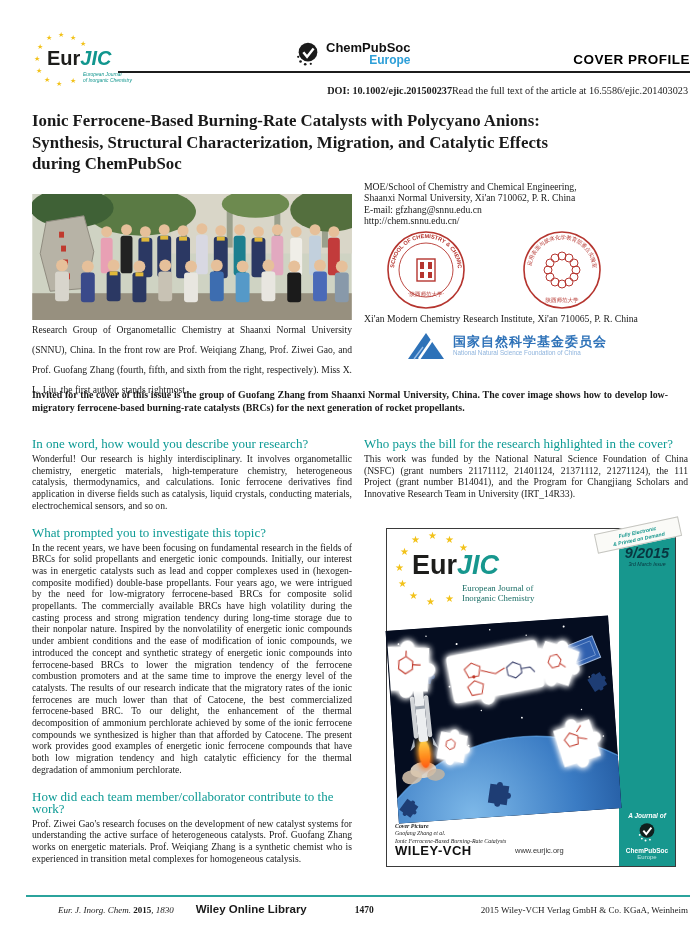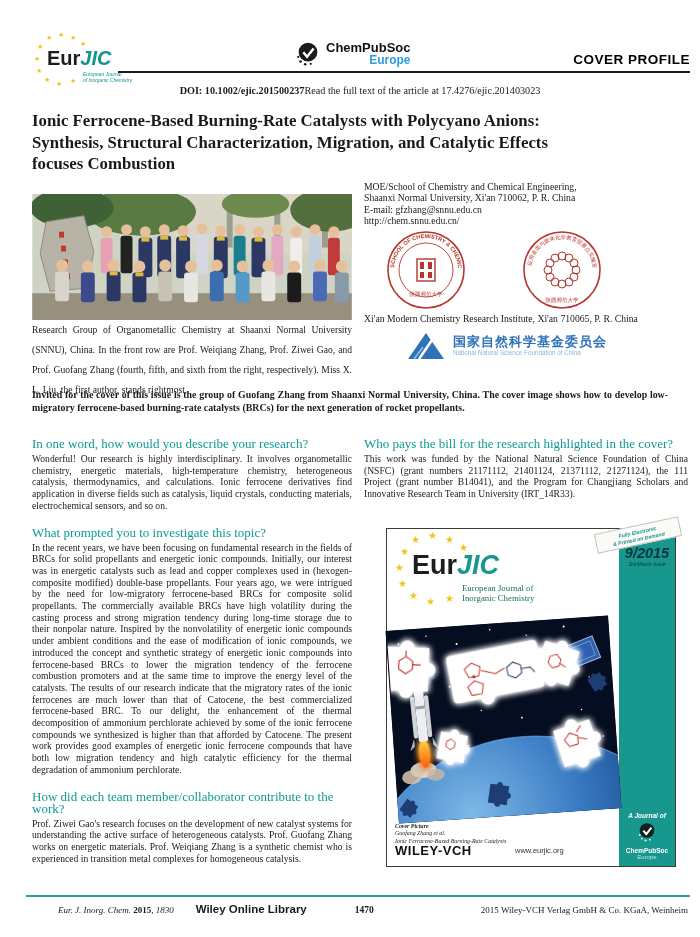--- a/index.html
+++ b/index.html
@@ -11,21 +11,21 @@
   .ej-word{position:absolute;left:13px;top:13px;font-family:"Liberation Sans",sans-serif;font-size:20px;font-weight:bold;white-space:nowrap;}
   .ej-word .eur{color:#1d1d1b;}
   .ej-word .jic{color:#11968e;font-style:italic;}
   .ej-sub{position:absolute;left:49px;top:38px;font-size:4.9px;line-height:5.6px;color:#11968e;font-style:italic;font-family:"Liberation Sans",sans-serif;}
   .cps{position:absolute;left:290px;top:40px;display:flex;align-items:center;gap:4px;background:#fff;padding:0 4px;z-index:2;}
   .cps-txt{font-family:"Liberation Sans",sans-serif;line-height:12px;text-align:left;}
   .cps-name{font-size:13px;font-weight:bold;color:#111;}
   .cps-eur{font-size:12px;font-weight:bold;color:#2d9fd8;text-align:right;}
   .banner{position:absolute;right:10px;top:52px;font-family:"Liberation Sans",sans-serif;font-weight:bold;font-size:13.5px;letter-spacing:.5px;color:#000000;}
   .hrule{position:absolute;left:118px;right:10px;top:71px;height:2px;background:#1c1c1c;}
-  .doi-row{position:absolute;left:32px;right:12px;top:85px;display:flex;justify-content:center;font-size:10.2px;}
+  .doi-row{position:absolute;left:32px;right:12px;top:85px;display:flex;justify-content:flex-end;font-size:10.2px;}
   .doi{font-weight:bold;}
   
   .title{position:absolute;left:32px;right:14px;top:110px;font-size:16.8px;font-weight:bold;line-height:21.5px;}
   
   .topcols{position:absolute;left:32px;right:12px;top:194px;display:flex;gap:12px;}
   .lcol{width:320px;flex:none;}
   .rcol{width:324px;flex:none;margin-top:-13px;}
   .photo{width:320px;height:126px;display:block;}
   .caption{font-size:9.6px;line-height:20px;text-align:justify;}
   .aff{font-size:9.7px;line-height:11.4px;}
@@ -108,27 +108,27 @@
     <div class="cps-name">ChemPubSoc</div>
     <div class="cps-eur">Europe</div>
   </div>
 </div>
 
 <div class="banner">COVER PROFILE</div>
 <div class="hrule"></div>
 
 <div class="doi-row">
   <span class="doi">DOI: 10.1002/ejic.201500237</span>
-  <span>Read the full text of the article at 17.4276/ejic.201403023</span>
+  <span>Read the full text of the article at 16.5586/ejic.201403023</span>
 </div>
 
 <div class="title">
   <div>Ionic Ferrocene-Based Burning-Rate Catalysts with Polycyano Anions:</div>
   <div>Synthesis, Structural Characterization, Migration, and Catalytic Effects</div>
-  <div>focuses Combustion</div>
+  <div>during ChemPubSoc</div>
 </div>
 
 <div class="topcols">
   <div class="lcol">
     <svg class="photo" viewBox="0 0 322 127">
       <rect width="322" height="127" fill="#cfd3c3"></rect>
       <rect x="140" y="0" width="182" height="60" fill="#d9d6c8"></rect>
       <rect x="150" y="4" width="6" height="50" fill="#9aa08c"></rect>
         <rect x="196" y="2" width="6" height="52" fill="#9aa08c"></rect>
       <rect x="244" y="2" width="6" height="52" fill="#9aa08c"></rect>

